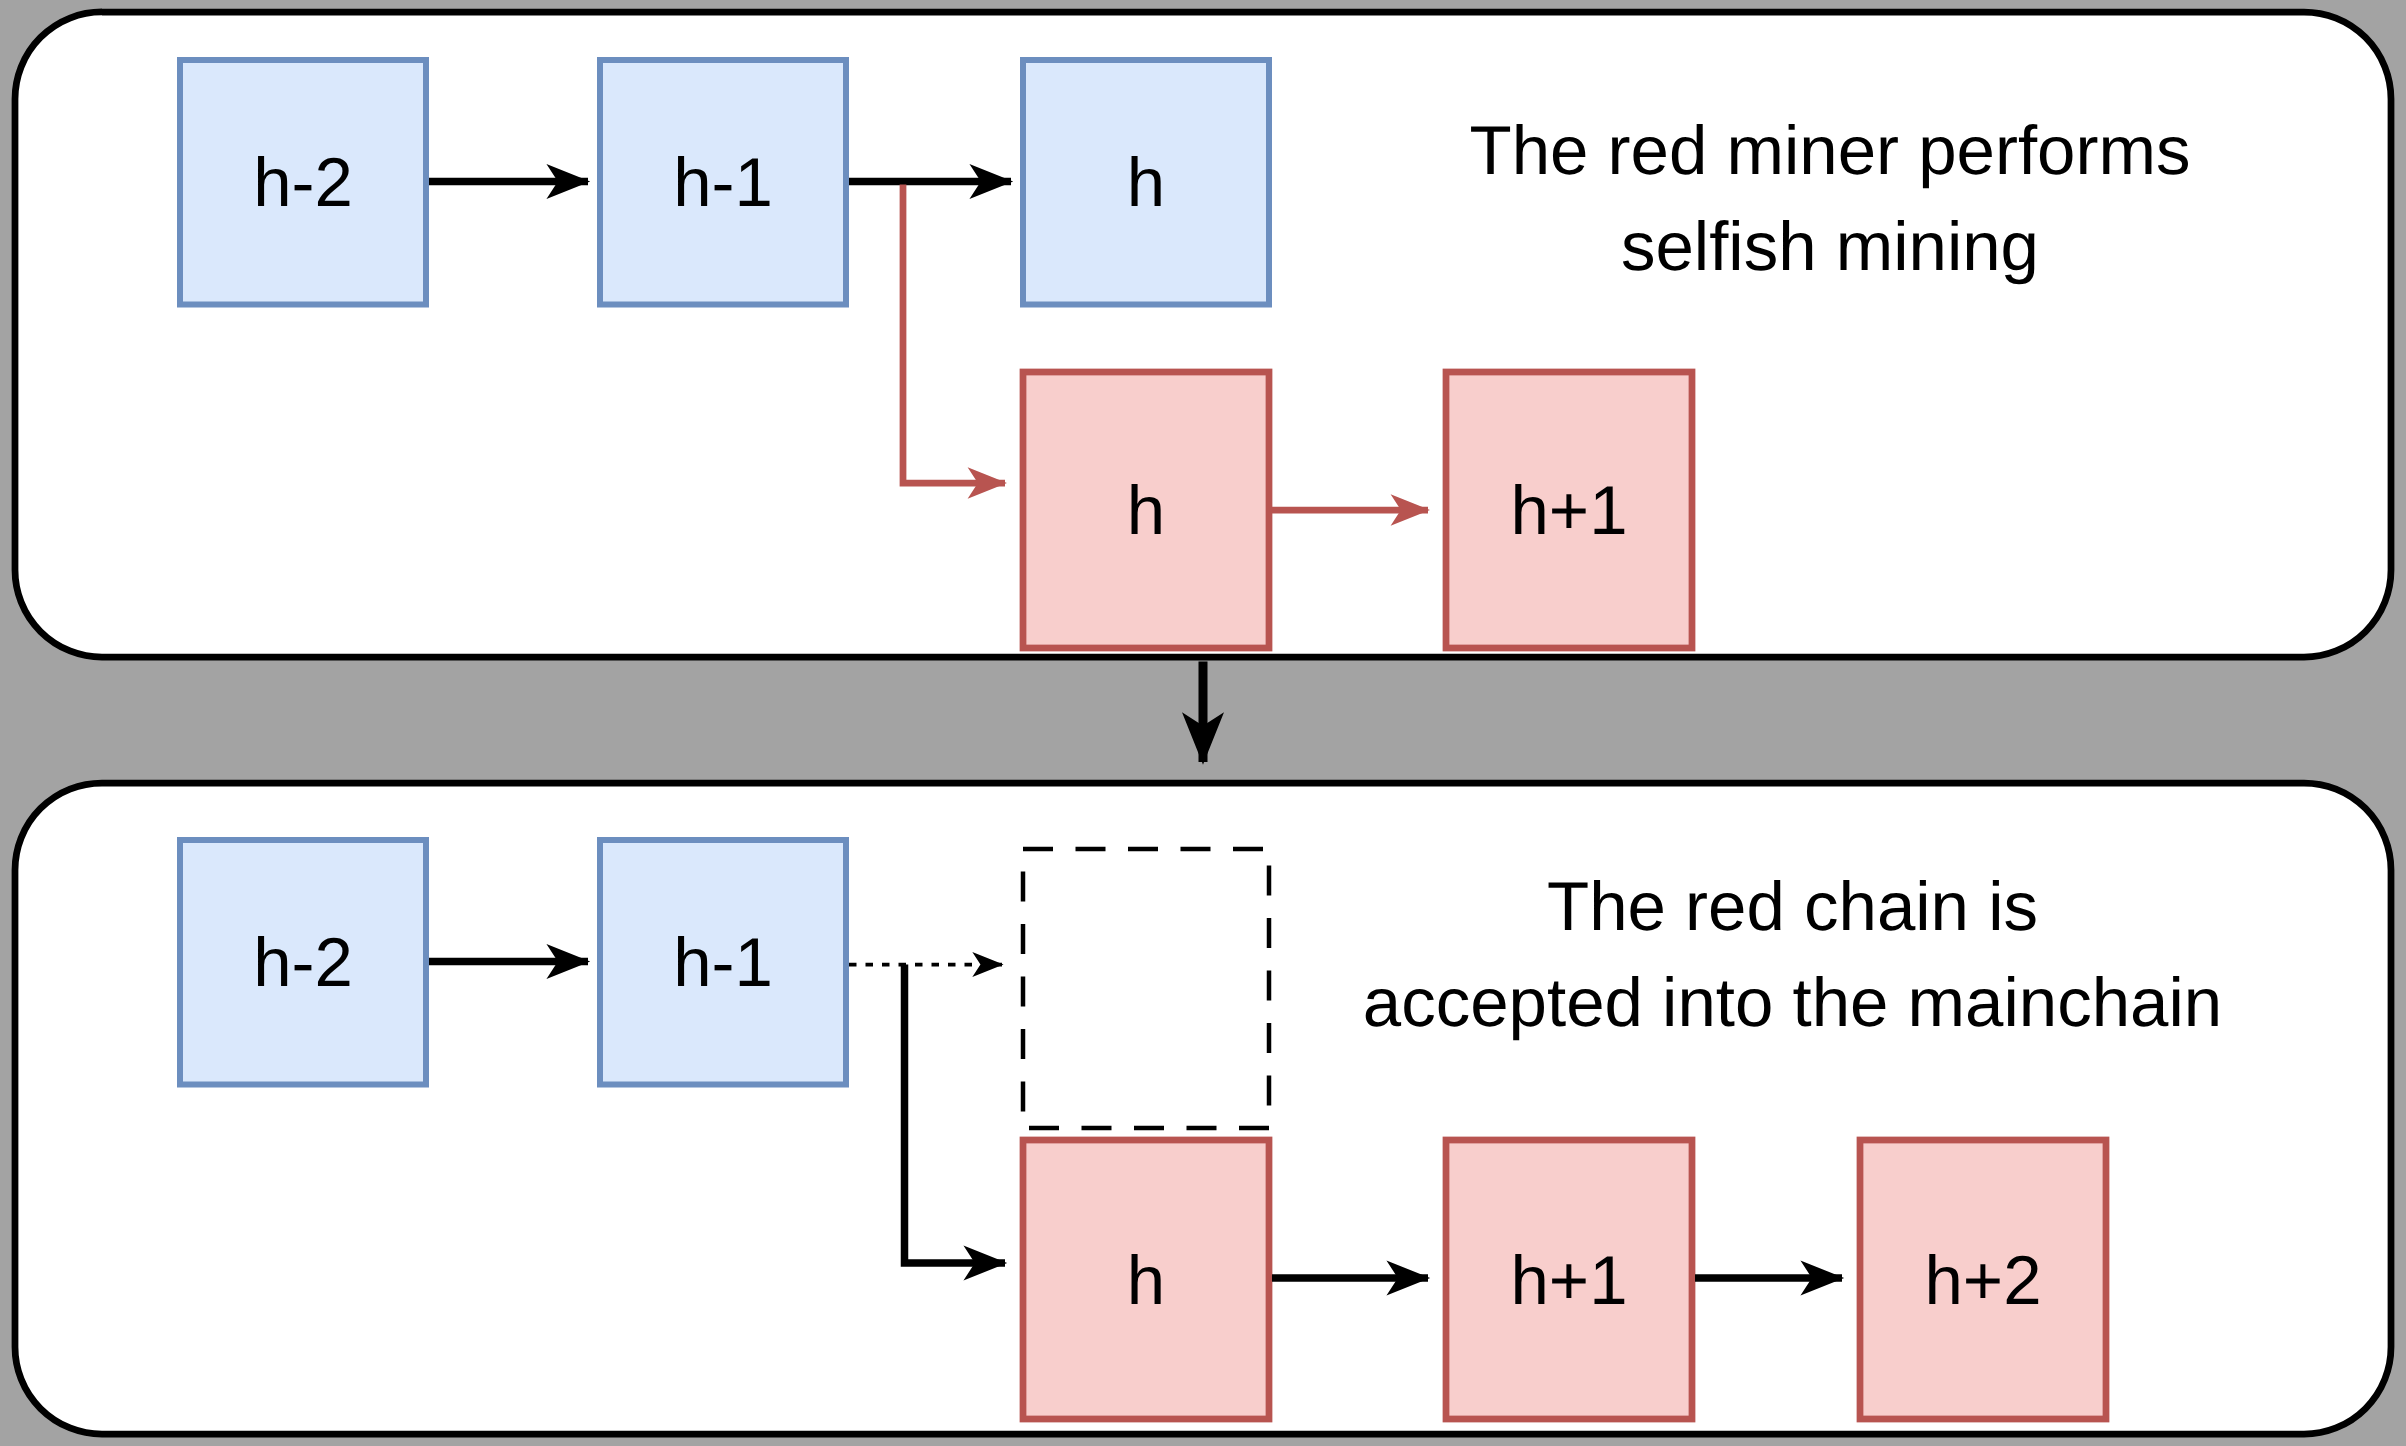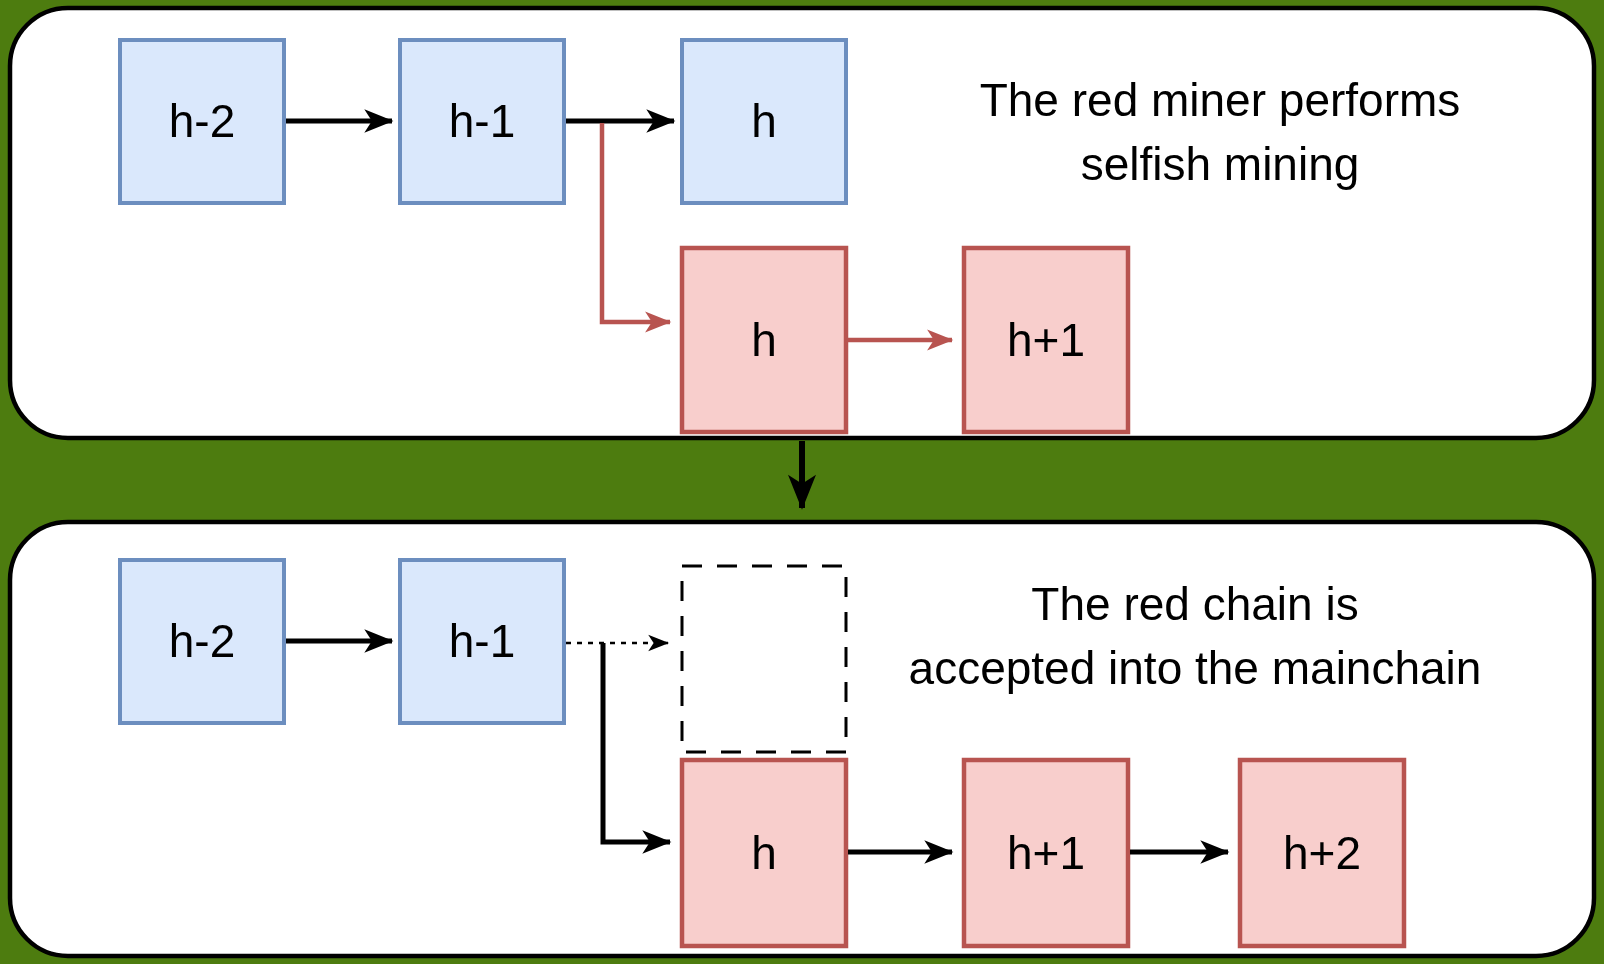--- a/index.html
+++ b/index.html
@@ -4,21 +4,21 @@
 <style>
   html, body {
     margin: 0;
     padding: 0;
     background: #ffffff;
   }
   .stage {
     width: 1604px;
     height: 964px;
     position: relative;
-    background: #4d7c0f;
+    background: #a3a3a3;
   }
   svg { display: block; }
 
   .panel {
     fill: #ffffff;
     stroke: #000000;
     stroke-width: 4.5;
   }
   .blue-box {
     fill: #dae8fc;

